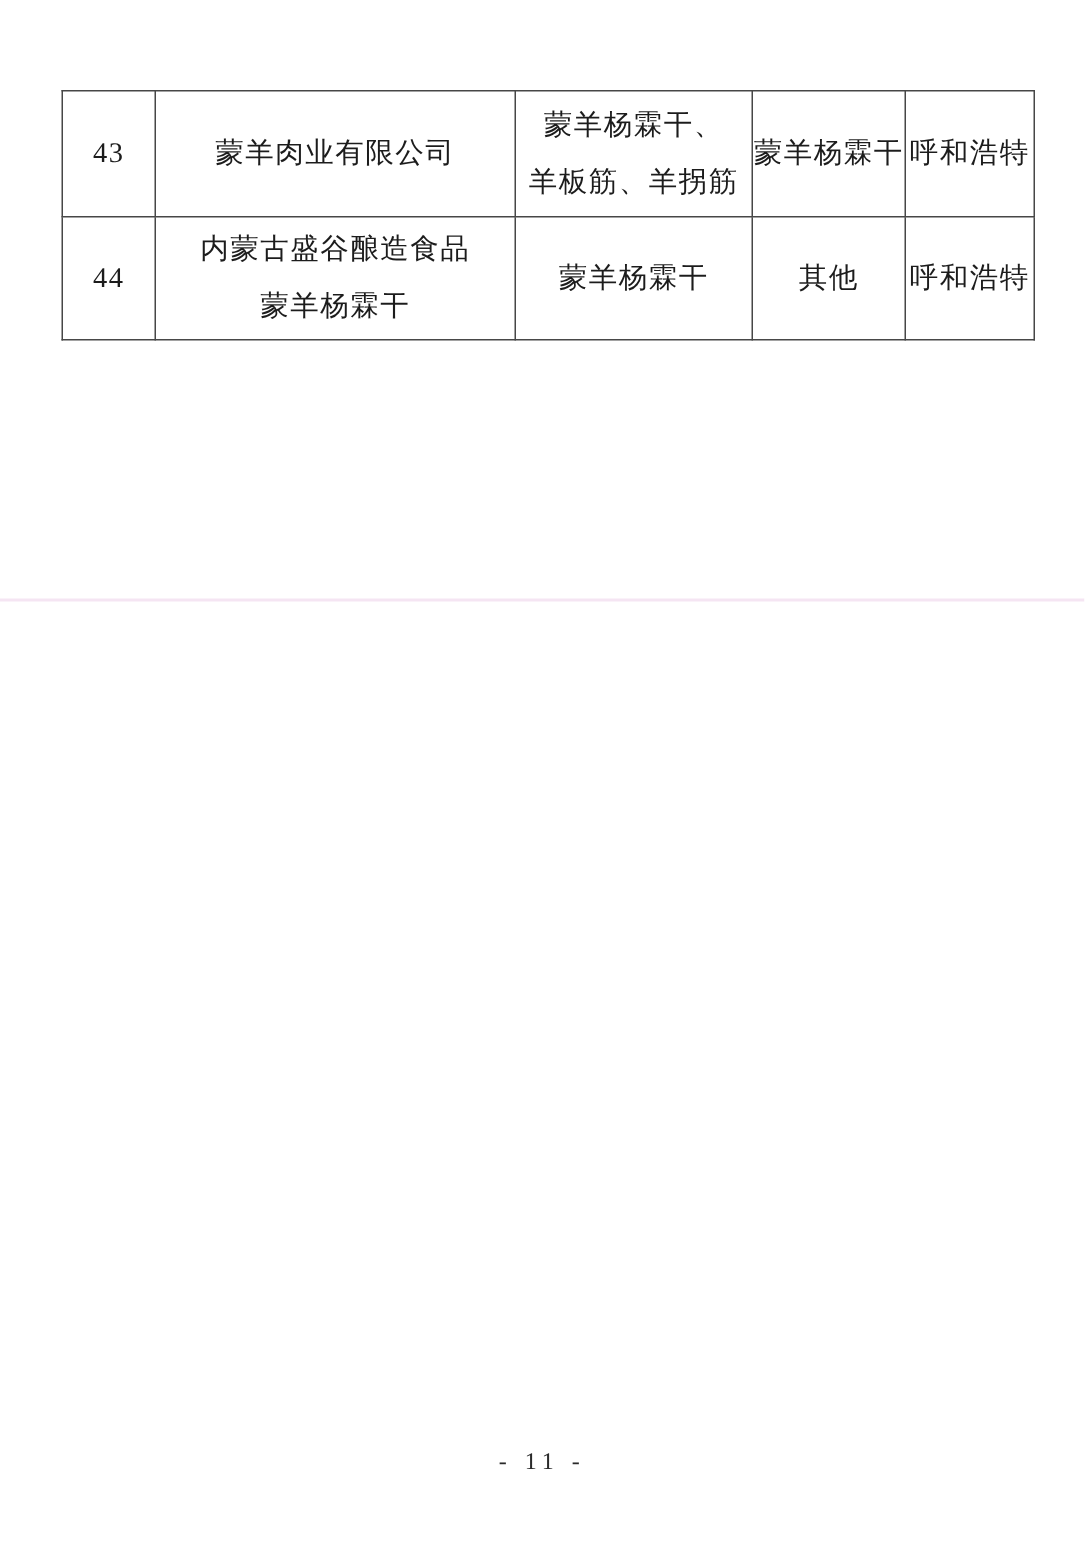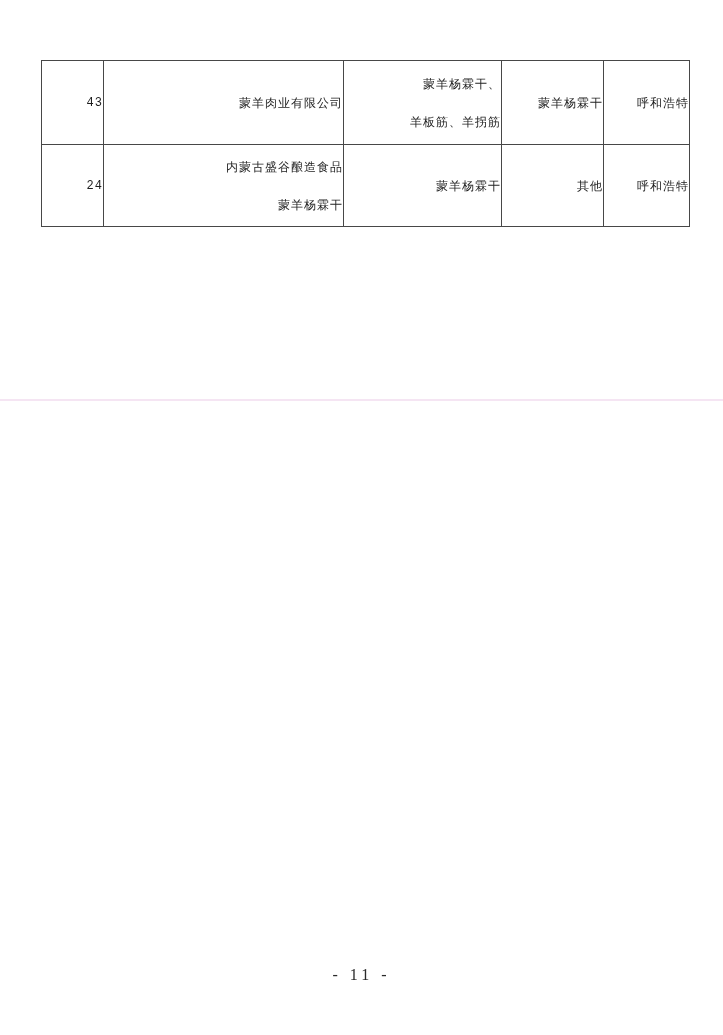--- a/index.html
+++ b/index.html
@@ -18,38 +18,37 @@
   .doc-table {
     position: absolute;
     left: 41px;
     top: 60px;
     width: 648px;
     border-collapse: collapse;
     table-layout: fixed;
   }
   .doc-table td {
     border: 1.5px solid var(--border-color, #474747);
-    text-align: right;
+    text-align: center;
     vertical-align: middle;
-    font-size: 12px;
+    font-size: 19px;
     letter-spacing: 1px;
     color: var(--text-color, #1c1c1c);
     padding: 0;
   }
   .row-43 { height: 84px; }
   .row-44 { height: 82px; }
   .cell-line {
     display: block;
     line-height: 38px;
     white-space: nowrap;
   }
   .index-cell {
     letter-spacing: 3px;
     font-size: 19px;
-    font-family: Liberation Mono, monospace;
   }
   .scan-line {
     position: absolute;
     left: 0;
     top: 399px;
     width: 723px;
     height: 2px;
     background: var(--scan-line-color, #f2dff0);
     opacity: 0.8;
   }
@@ -91,21 +90,21 @@
         </td>
         <td>
           <span class="cell-line">蒙羊杨霖干</span>
         </td>
         <td>
           <span class="cell-line">呼和浩特</span>
         </td>
       </tr>
       <tr class="row-44">
         <td class="index-cell">
-          <span class="cell-line">24</span>
+          <span class="cell-line">44</span>
         </td>
         <td>
           <span class="cell-line">内蒙古盛谷酿造食品</span>
           <span class="cell-line">蒙羊杨霖干</span>
         </td>
         <td>
           <span class="cell-line">蒙羊杨霖干</span>
         </td>
         <td>
           <span class="cell-line">其他</span>

